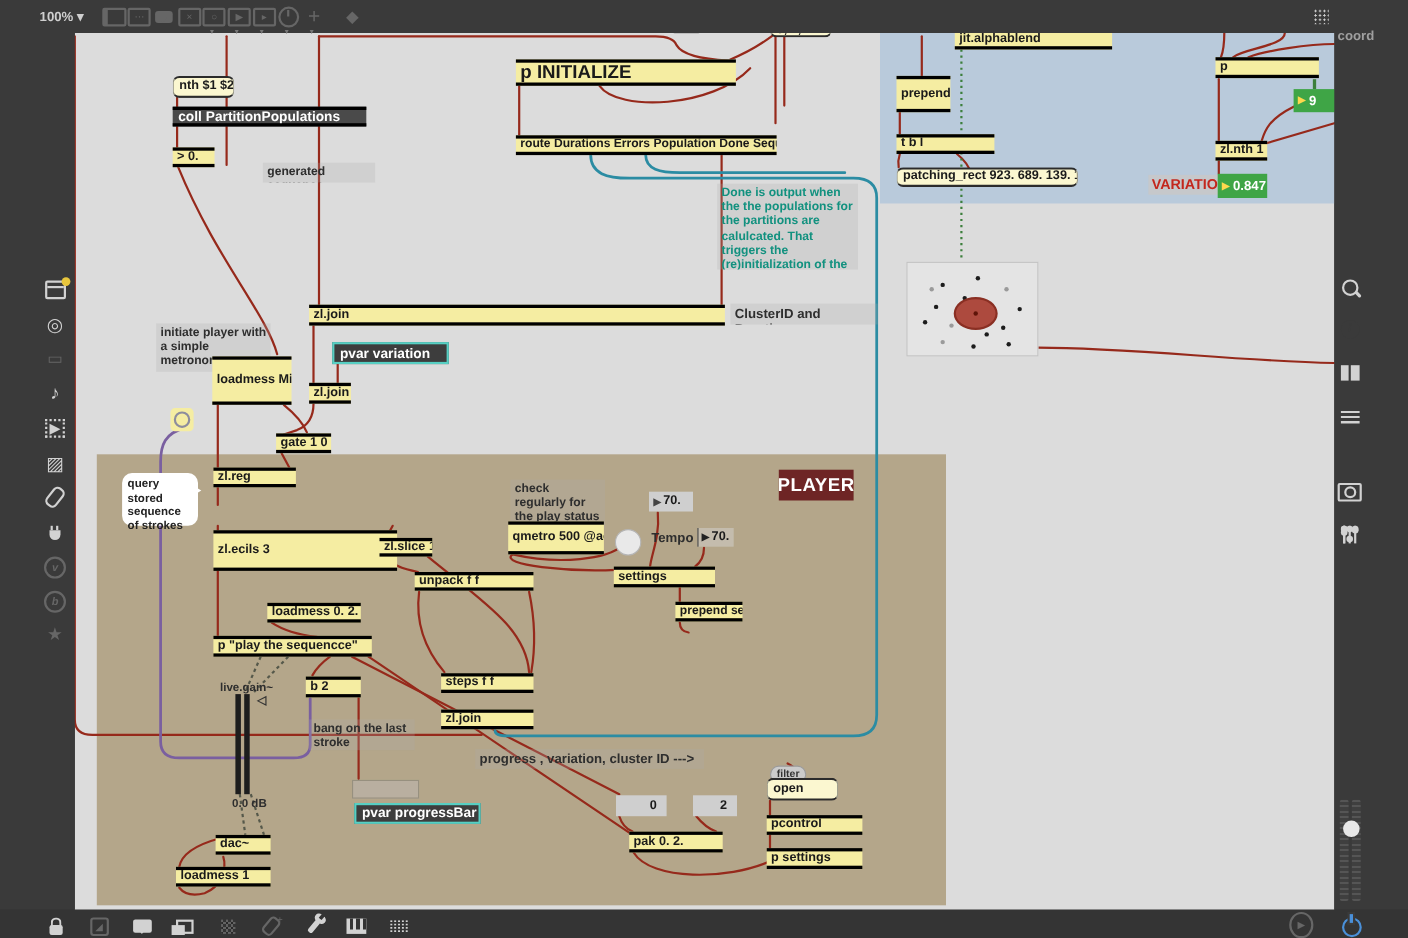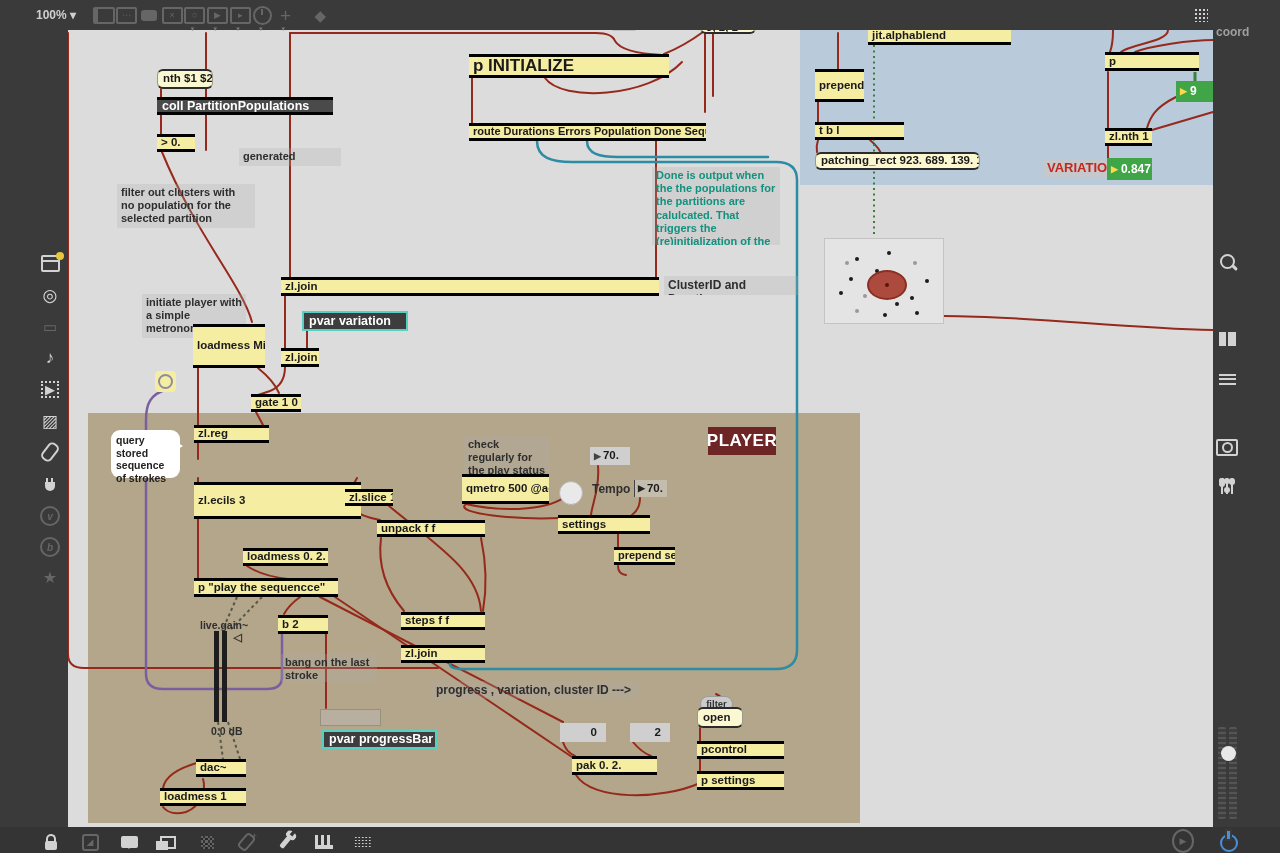--- a/index.html
+++ b/index.html
@@ -212,21 +212,20 @@
       <path d="M218,722 L223,759"></path>
         <path d="M228,722 L240,759"></path>
     </g>
   </svg>
 
   <div id="boxes">
       <div class="pbox t-msg" style="left: 157px; top: 69px; width: 56px; height: 20px;">nth $1 $2</div>
       <div class="pbox t-objdark" style="left: 157px; top: 97px; width: 176px; height: 18px;">coll PartitionPopulations</div>
       <div class="pbox t-obj" style="left: 157px; top: 134px; width: 38px; height: 18px;">&gt; 0.</div>
       <div class="pbox t-cmt" style="left: 239px; top: 148px; width: 102px; height: 18px;">generated sequence</div>
-      <div class="pbox t-cmt" style="left: 117px; top: 184px; width: 138px; height: 44px;">filter out clusters with no population for the selected partition</div>
       <div class="pbox t-obj" style="left: 469px; top: 54px; width: 200px; height: 24px; font-size: 17px;">p INITIALIZE</div>
       <div class="pbox t-msg" style="left: 700px; top: 22px; width: 56px; height: 12px;">3, 2, 1</div>
       <div class="pbox t-obj" style="left: 469px; top: 123px; width: 237px; height: 18px; font-size: 11px;">route Durations Errors Population Done Sequence</div>
       <div class="pbox t-cmtTeal" style="left: 652px; top: 167px; width: 128px; height: 78px;">Done is output when the the populations for the partitions are calulcated. That triggers the (re)initialization of the visualization part</div>
       <div class="pbox t-obj" style="left: 868px; top: 27px; width: 143px; height: 18px;">jit.alphablend</div>
       <div class="pbox t-obj" style="left: 815px; top: 69px; width: 49px; height: 33px;">prepend
 size</div>
       <div class="pbox t-obj" style="left: 815px; top: 122px; width: 89px; height: 18px;">t b l</div>
       <div class="pbox t-msg" style="left: 815px; top: 152px; width: 165px; height: 18px;">patching_rect 923. 689. 139. 103.</div>
       <div class="pbox t-obj" style="left: 1105px; top: 52px; width: 94px; height: 19px;">p</div>
@@ -264,21 +263,21 @@
       <div class="pbox t-obj" style="left: 194px; top: 578px; width: 144px; height: 19px;">p "play the sequencce"</div>
       <div class="pbox t-obj" style="left: 278px; top: 615px; width: 50px; height: 19px;">b 2</div>
       <div class="pbox t-obj" style="left: 401px; top: 612px; width: 84px; height: 18px;">steps f f</div>
       <div class="pbox t-lbl" style="left: 200px; top: 619px; width: 55px; height: 12px;">live.gain~</div>
       <div class="pbox t-gain" style="left: 214px; top: 631px; width: 14px; height: 91px; overflow: visible;"><div class="bar" style="left: 0px;"></div><div class="bar" style="left: 8px;"></div><span class="spk">◁</span></div>
       <div class="pbox t-obj" style="left: 401px; top: 645px; width: 84px; height: 18px;">zl.join</div>
       <div class="pbox t-cmt" style="left: 281px; top: 654px; width: 96px; height: 28px;">bang on the last stroke</div>
       <div class="pbox t-cmt" style="left: 432px; top: 681px; width: 208px; height: 18px; font-size: 12px;">progress , variation, cluster ID ---&gt; to drawing</div>
       <div class="pbox t-pill" style="left: 700px; top: 696px; width: 33px; height: 16px;">filter</div>
       <div class="pbox t-progress" style="left: 320px; top: 709px; width: 61px; height: 17px;"></div>
-      <div class="pbox t-msg" style="left: 697px; top: 707px; width: 46px; height: 21px;">open</div>
+      <div class="pbox t-msg" style="left: 697px; top: 707px; width: 65px; height: 21px;">open</div>
       <div class="pbox t-num right" style="left: 560px; top: 723px; width: 46px; height: 19px;"><span class="val">0</span></div>
       <div class="pbox t-num right" style="left: 630px; top: 723px; width: 40px; height: 19px;"><span class="val">2</span></div>
       <div class="pbox t-lbl" style="left: 211px; top: 725px; width: 38px; height: 12px;">0.0 dB</div>
       <div class="pbox t-pvar" style="left: 322px; top: 730px; width: 115px; height: 19px;">pvar progressBar</div>
       <div class="pbox t-obj" style="left: 697px; top: 741px; width: 87px; height: 18px;">pcontrol</div>
       <div class="pbox t-obj" style="left: 572px; top: 756px; width: 85px; height: 19px;">pak 0. 2.</div>
       <div class="pbox t-obj" style="left: 196px; top: 759px; width: 50px; height: 18px;">dac~</div>
       <div class="pbox t-obj" style="left: 697px; top: 771px; width: 87px; height: 19px;">p settings</div>
       <div class="pbox t-obj" style="left: 160px; top: 788px; width: 86px; height: 18px;">loadmess 1</div>
     </div>

